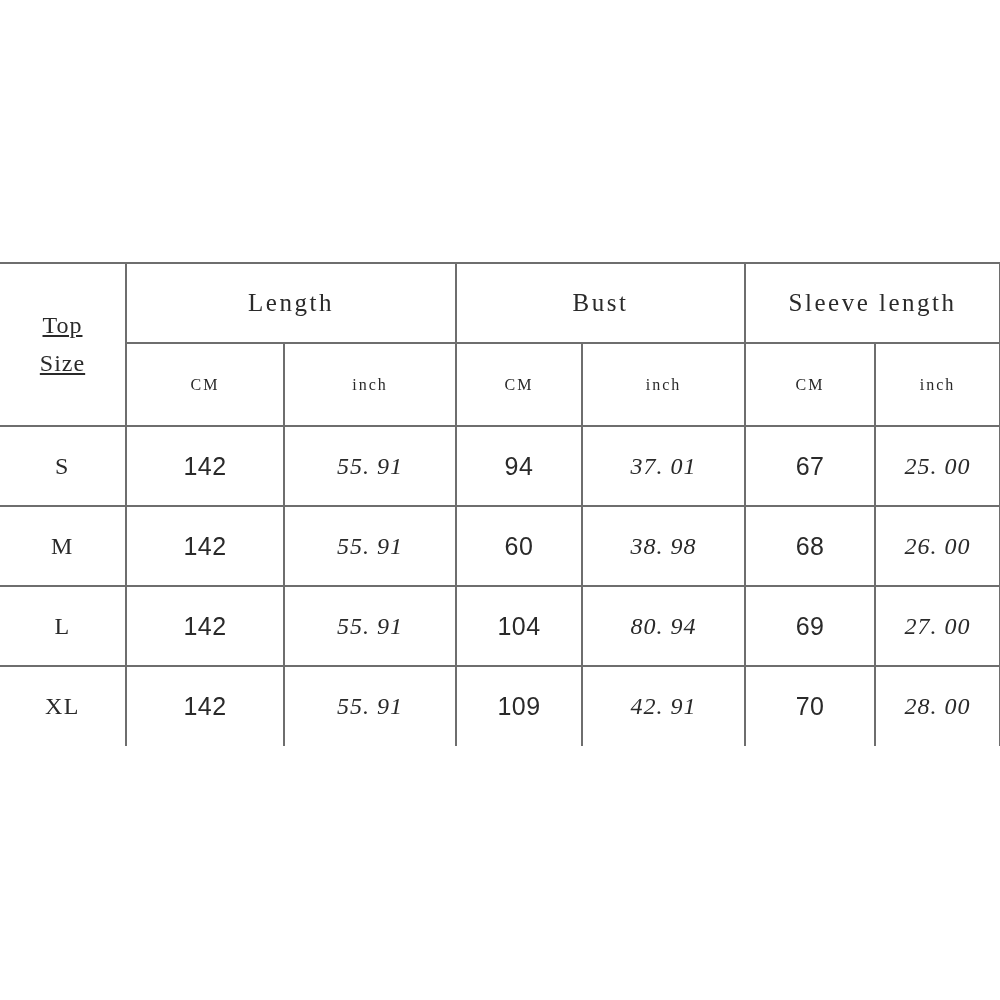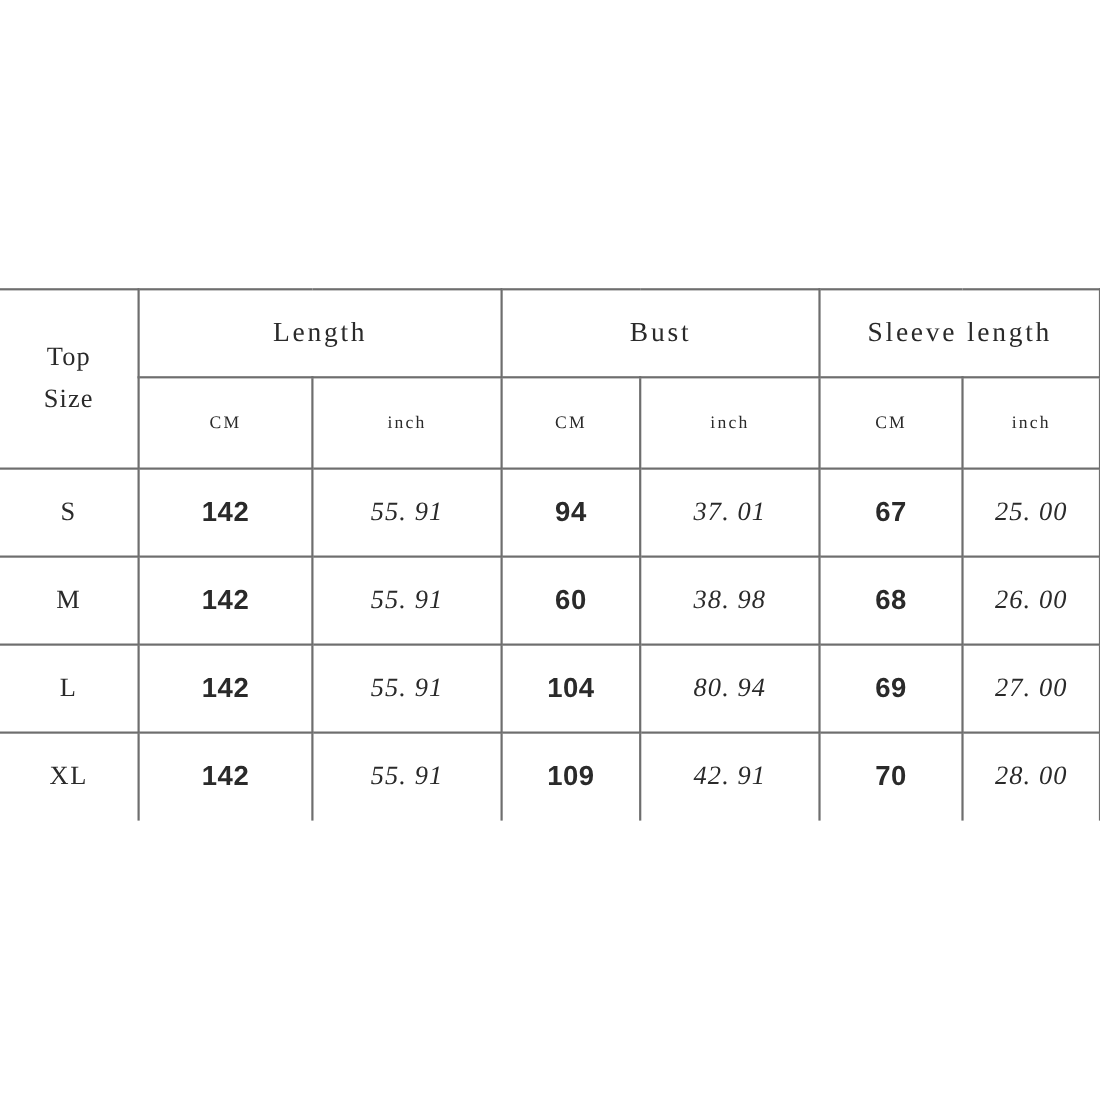--- a/index.html
+++ b/index.html
@@ -60,20 +60,21 @@
   col.c-slv-cm { width: 130px; }
   col.c-slv-in { width: 125px; }
 
   
   .hdr-size {
     background: #fcf0cd;
     font-size: 24px;
     line-height: 1.55;
     letter-spacing: 1px;
     color: #3d3a2e;
+    text-decoration: underline;
   }
   .hdr-group {
     background: #fcf0cd;
     font-size: 25px;
     letter-spacing: 2.5px;
     color: #3d3a2e;
     height: 78px;
     margin-left: 21px;
   }
   .hdr-unit {
@@ -86,21 +87,21 @@
 
   
   .cell-size {
     background: #e4efda;
     font-size: 24px;
     letter-spacing: 1.5px;
     color: #33352f;
   }
   .cell-cm {
     font-family: "Liberation Sans", "DejaVu Sans", sans-serif;
-    font-weight: bold;
+    font-weight: normal;
     font-size: 25px;
     letter-spacing: 0.5px;
     color: #1d1d1d;
   }
   .cell-inch {
     font-size: 24px;
     letter-spacing: 1px;
     color: #3a3a3a;
     font-style: italic;
   }

